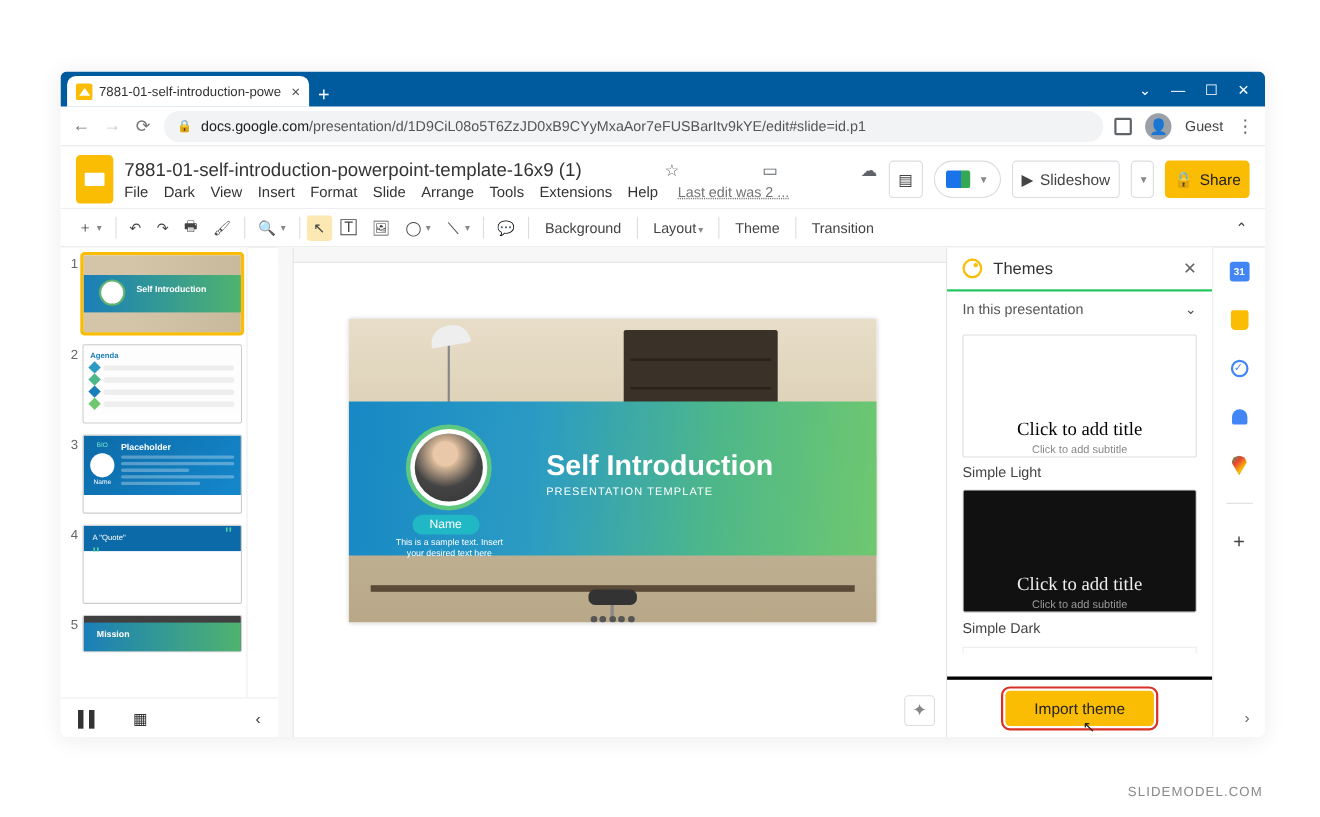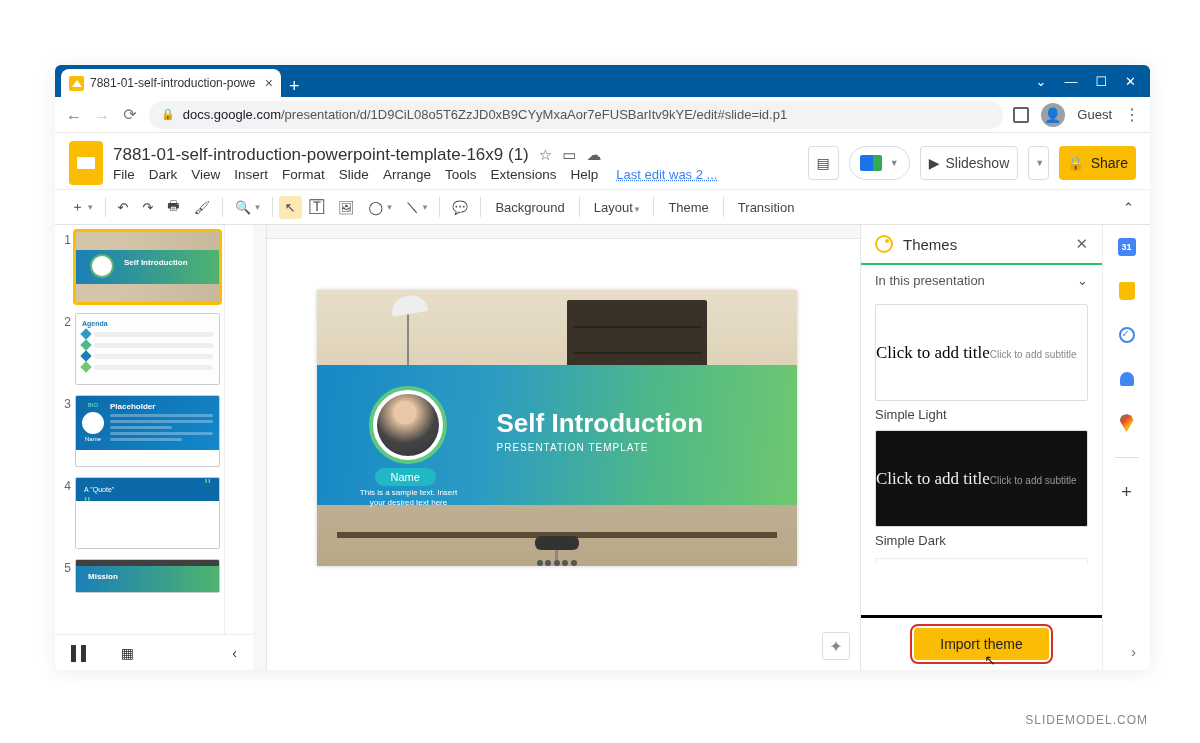--- a/index.html
+++ b/index.html
@@ -29,25 +29,25 @@
   .addr-right { display: flex; align-items: center; gap: 12px; }
   .guest-avatar { width: 24px; height: 24px; border-radius: 50%; background: #9aa0a6; display:flex;align-items:center;justify-content:center;color:#fff;font-size:14px; }
   .box-icon { width:16px;height:16px;border:2px solid #5f6368;border-radius:2px; }
   .kebab { font-size: 16px; color:#5f6368; }
 
   
   .slides-header { height: 56px; display: flex; align-items: center; padding: 4px 14px 0 14px; gap: 10px; }
   .slides-logo { width: 34px; height: 44px; background: #fbbc04; border-radius: 4px; display:flex;align-items:center;justify-content:center; }
   .slides-logo .rect { width:18px;height:12px;background:#fff;border-radius:1px; }
   .doc-info { flex: 1; display:flex;flex-direction:column;gap:2px; }
-  .doc-title-row { display:flex;align-items:center;gap:10px; }
+  .doc-title-row { display:flex;align-items:center;gap:10px;justify-content:space-between; }
   .doc-title { font-size: 17px; color:#333; }
   .doc-icon { color:#5f6368; font-size:15px; }
   .menubar { display:flex; gap:14px; font-size:13.5px; color:#333; }
-  .last-edit { color:#3b82f6; text-decoration: underline dotted; font-size:13px; margin-left:4px;}
+  .last-edit { color:#737373; text-decoration: underline dotted; font-size:13px; margin-left:4px;}
   .header-right { display:flex;align-items:center;gap:10px; }
   .hdr-btn { height:34px;border:1px solid #dadce0;border-radius:4px;display:flex;align-items:center;justify-content:center;padding:0 8px;color:#444;font-size:14px;gap:6px;}
   .meet-btn { border-radius:20px; padding: 0 10px; }
   .meet-icon { width:22px;height:16px;background:linear-gradient(90deg,#1a73e8 60%,#34a853 60%);border-radius:2px;position:relative;}
   .share-btn { background:#fbbc04;border:none;font-weight:500;color:#222;}
   .slideshow-btn { font-weight:500;}
 
   
   .toolbar { height: 36px; border-top:1px solid #eee; border-bottom:1px solid #e2e2e2; display:flex;align-items:center;padding:0 10px;gap:2px;font-size:13px;color:#444;}
   .tb-btn { padding: 4px 6px; border-radius:3px; display:flex;align-items:center;gap:2px;}
@@ -117,21 +117,21 @@
 
   
   .themes-panel { width: 242px; border-left:1px solid #e5e5e5; background:#fff; display:flex;flex-direction:column;}
   .themes-header { height:40px;display:flex;align-items:center;padding:0 14px;gap:10px;border-bottom:2px solid #22c55e;}
   .themes-icon { width:18px;height:18px;border:2px solid #fbbc04;border-radius:50%;position:relative;}
   .themes-icon::after{content:"";position:absolute;top:2px;right:2px;width:4px;height:4px;background:#fbbc04;border-radius:50%;}
   .themes-title { flex:1;font-size:15px;color:#333;}
   .themes-close { color:#666;font-size:15px;}
   .themes-section { padding:8px 14px;display:flex;justify-content:space-between;align-items:center;font-size:13px;color:#555;}
   .themes-body { flex:1;overflow-y:auto;padding:0 14px;}
-  .theme-card { border:1px solid #ddd;border-radius:2px;height:97px;display:flex;flex-direction:row;align-items:center;justify-content:flex-start;margin-top:8px;}
+  .theme-card { border:1px solid #ddd;border-radius:2px;height:112px;display:flex;flex-direction:column;align-items:center;justify-content:flex-end;margin-top:8px;}
   .theme-card.dark { background:#111;}
   .theme-card-title { font-size:17px;font-family: Georgia, serif;}
   .theme-card-sub { font-size:10px;color:#888;margin-top:4px;}
   .dark .theme-card-title{color:#eee;}
   .dark .theme-card-sub{color:#999;}
   .theme-label { font-size:13px;color:#444;margin-top:6px;}
   .themes-footer { padding:10px;border-top:3px solid #000000;display:flex;justify-content:center;}
   .import-btn { background:#fbbc04;color:#222;font-size:14px;font-weight:500;padding:8px 26px;border-radius:4px;outline:2px solid #d93025;outline-offset:2px;position:relative;}
   .cursor{position:absolute;bottom:-8px;left:52%;font-size:14px;}
 

